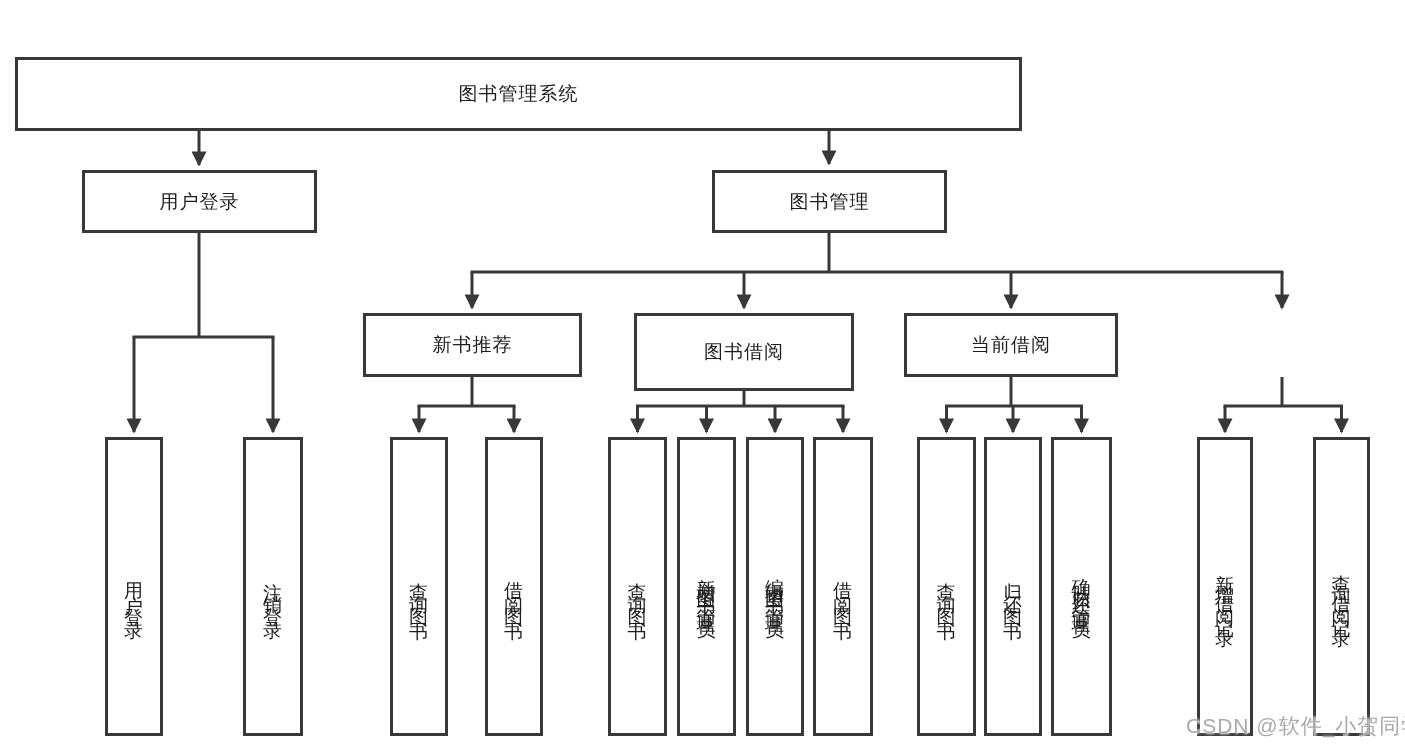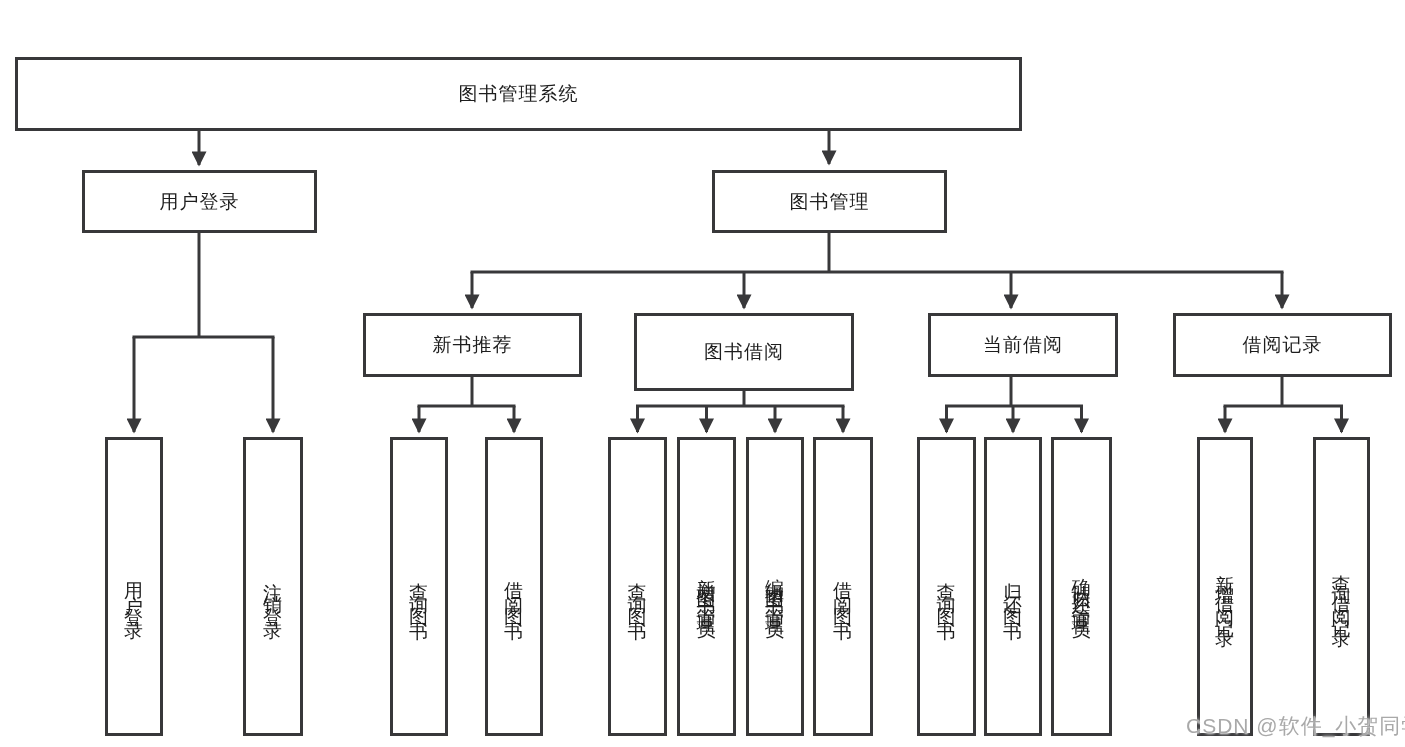--- a/index.html
+++ b/index.html
@@ -91,25 +91,22 @@
   <div class="node hbox" style="left:363px; top:313px; width:219px; height:64px;">
     <span class="label">新书推荐</span>
   </div>
 
   <div class="node hbox" style="left:712px; top:170px; width:235px; height:63px;">
     <span class="label">图书管理</span>
   </div>
   <div class="node hbox" style="left:634px; top:313px; width:220px; height:78px;">
     <span class="label">图书借阅</span>
   </div>
-  <div class="node hbox" style="left:928px; top:313px; width:190px; height:64px;">
+  <div class="node hbox" style="left:904px; top:313px; width:214px; height:64px;">
     <span class="label">当前借阅</span>
-  </div>
-  <div class="node hbox" style="left:1173px; top:313px; width:219px; height:64px;">
-    <span class="label">借阅记录</span>
   </div>
 
   <div class="node vbox ls4" style="left:105px; top:437px; width:58px; height:299px;">
     <span class="label">用户登录</span>
   </div>
   <div class="node vbox ls4" style="left:243px; top:437px; width:60px; height:299px;">
     <span class="label">注销登录</span>
   </div>
 
   <div class="node vbox ls4" style="left:390px; top:437px; width:58px; height:299px;">

